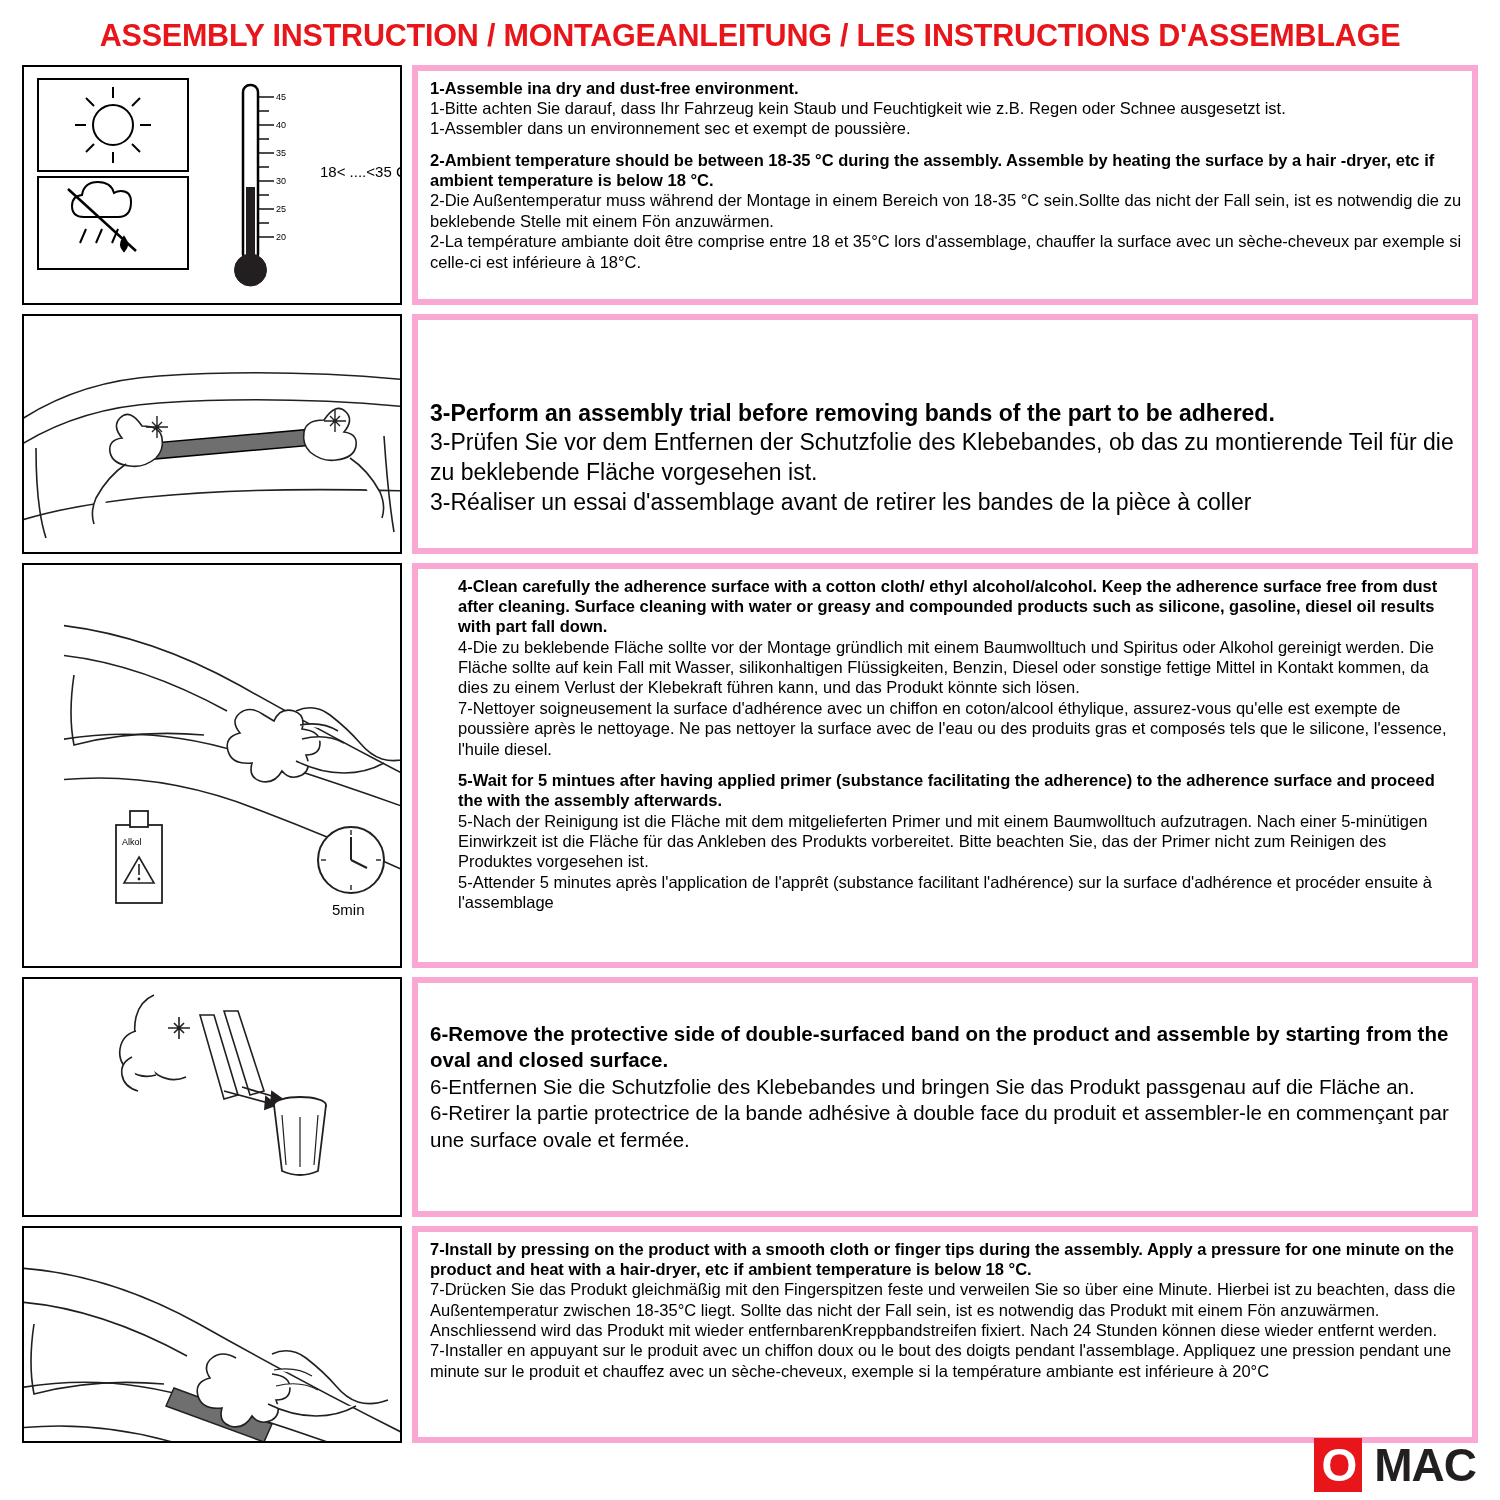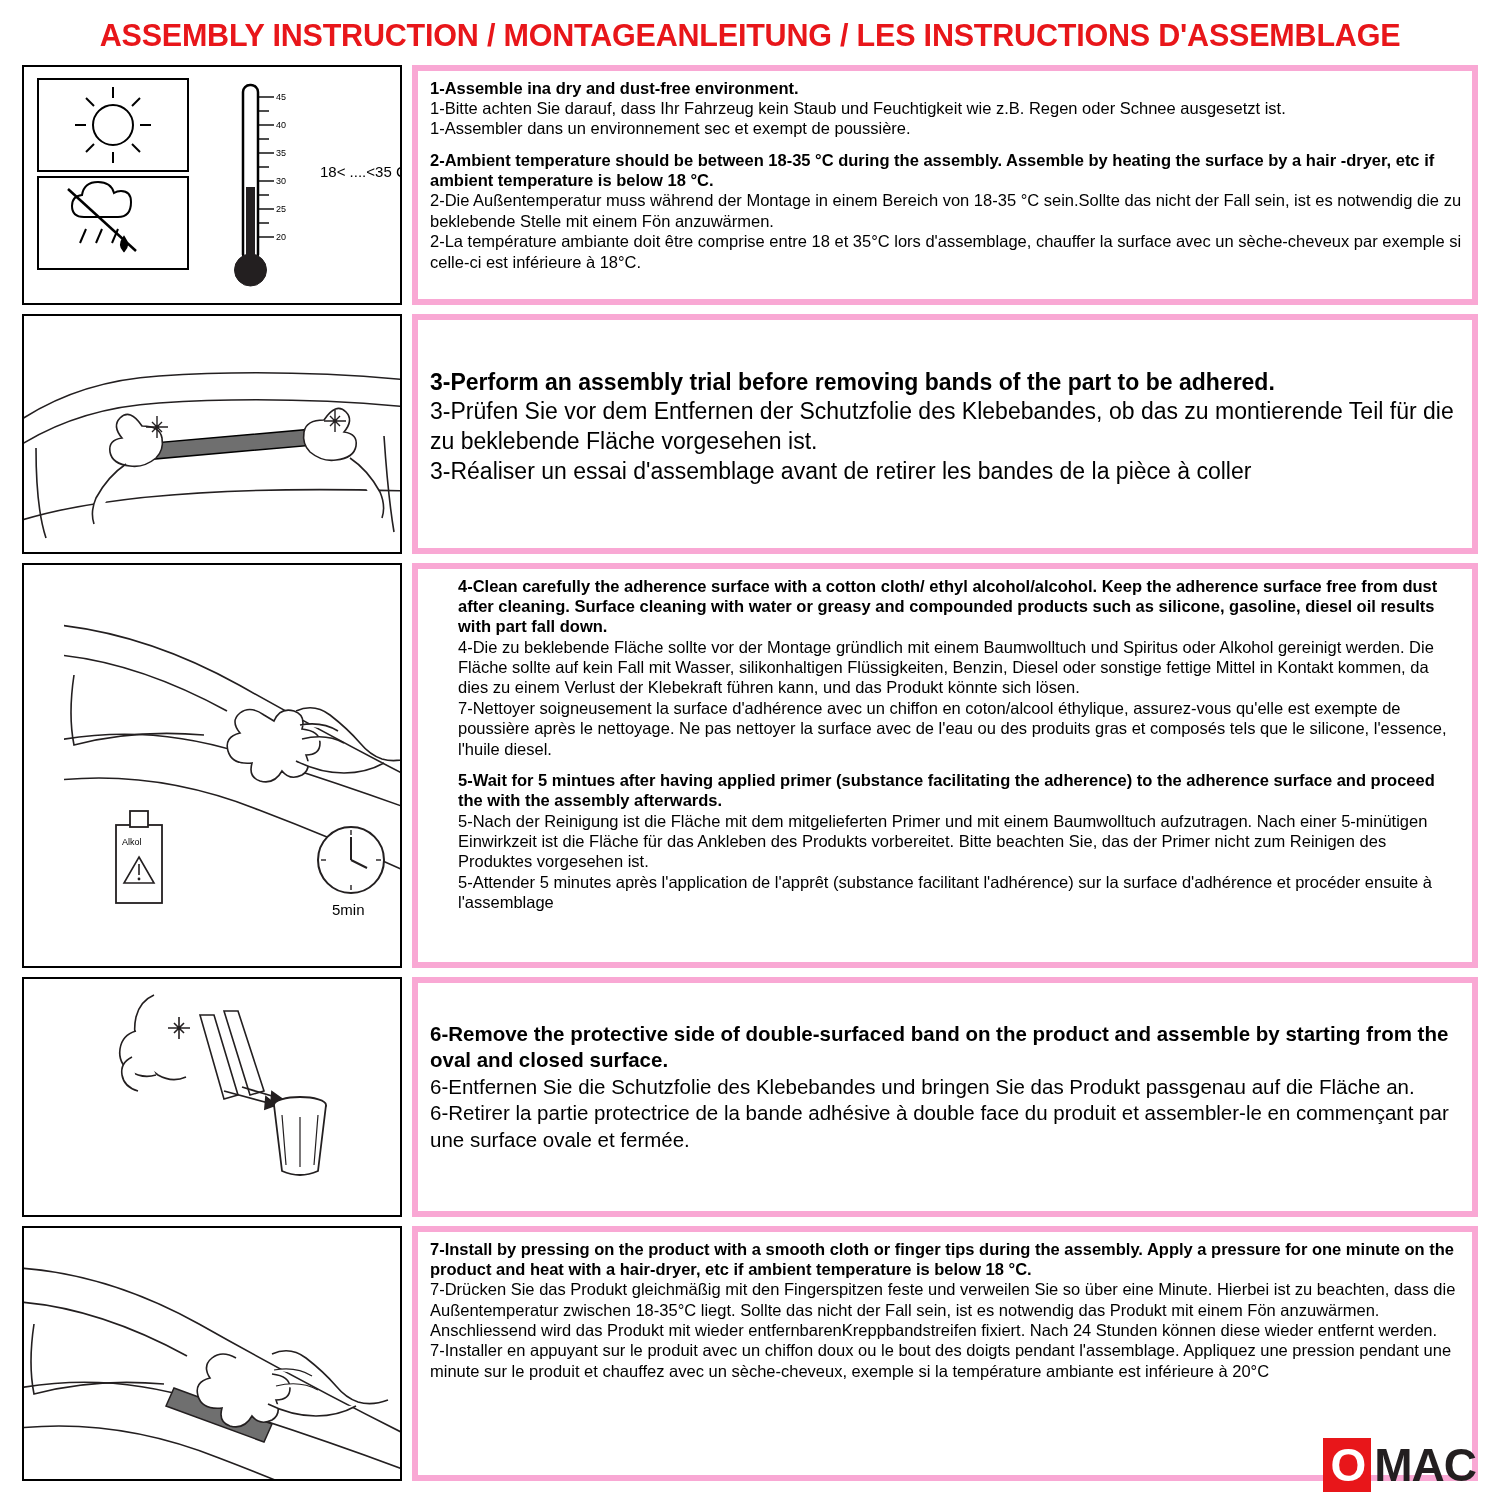--- a/index.html
+++ b/index.html
@@ -51,23 +51,23 @@
   .t1 { font-size: 16.5px; line-height: 1.235; }
   .t3 { font-size: 23px; line-height: 1.30; }
   .t4 { font-size: 16.5px; line-height: 1.235; }
   .t6 { font-size: 20.5px; line-height: 1.30; }
   .t7 { font-size: 16.5px; line-height: 1.235; }
 
   .r1 .cell-img, .r1 .cell-txt { height: 240px; }
   .r2 .cell-img, .r2 .cell-txt { height: 240px; }
   .r3 .cell-img, .r3 .cell-txt { height: 405px; padding-left: 40px; }
   .r4 .cell-img, .r4 .cell-txt { height: 240px; }
-  .r5 .cell-img, .r5 .cell-txt { height: 255px; }
-
-  .r2 .cell-txt { padding-top: 48px; }
+  .r5 .cell-img, .r5 .cell-txt { height: 217px; }
+
+  .r2 .cell-txt { padding-top: 79px; }
   .r4 .cell-txt { padding-top: 38px; }
 
   svg { display: block; }
 
   .logo {
     position: absolute;
     right: 24px;
     bottom: 8px;
     display: flex;
     align-items: center;
@@ -81,21 +81,21 @@
     line-height: 54px;
     padding: 0 6px 0 7px;
     letter-spacing: -1px;
   }
   .logo-black {
     color: #231f20;
     font-weight: bold;
     font-size: 46px;
     line-height: 54px;
     letter-spacing: -1px;
-    padding-left: 3px;
+    padding-left: 12px;
   }
 </style>
 </head>
 <body>
 
 <div id="sheet">
 
   <div class="title">ASSEMBLY INSTRUCTION / MONTAGEANLEITUNG / LES INSTRUCTIONS D'ASSEMBLAGE</div>
 
   <div class="row r1">

